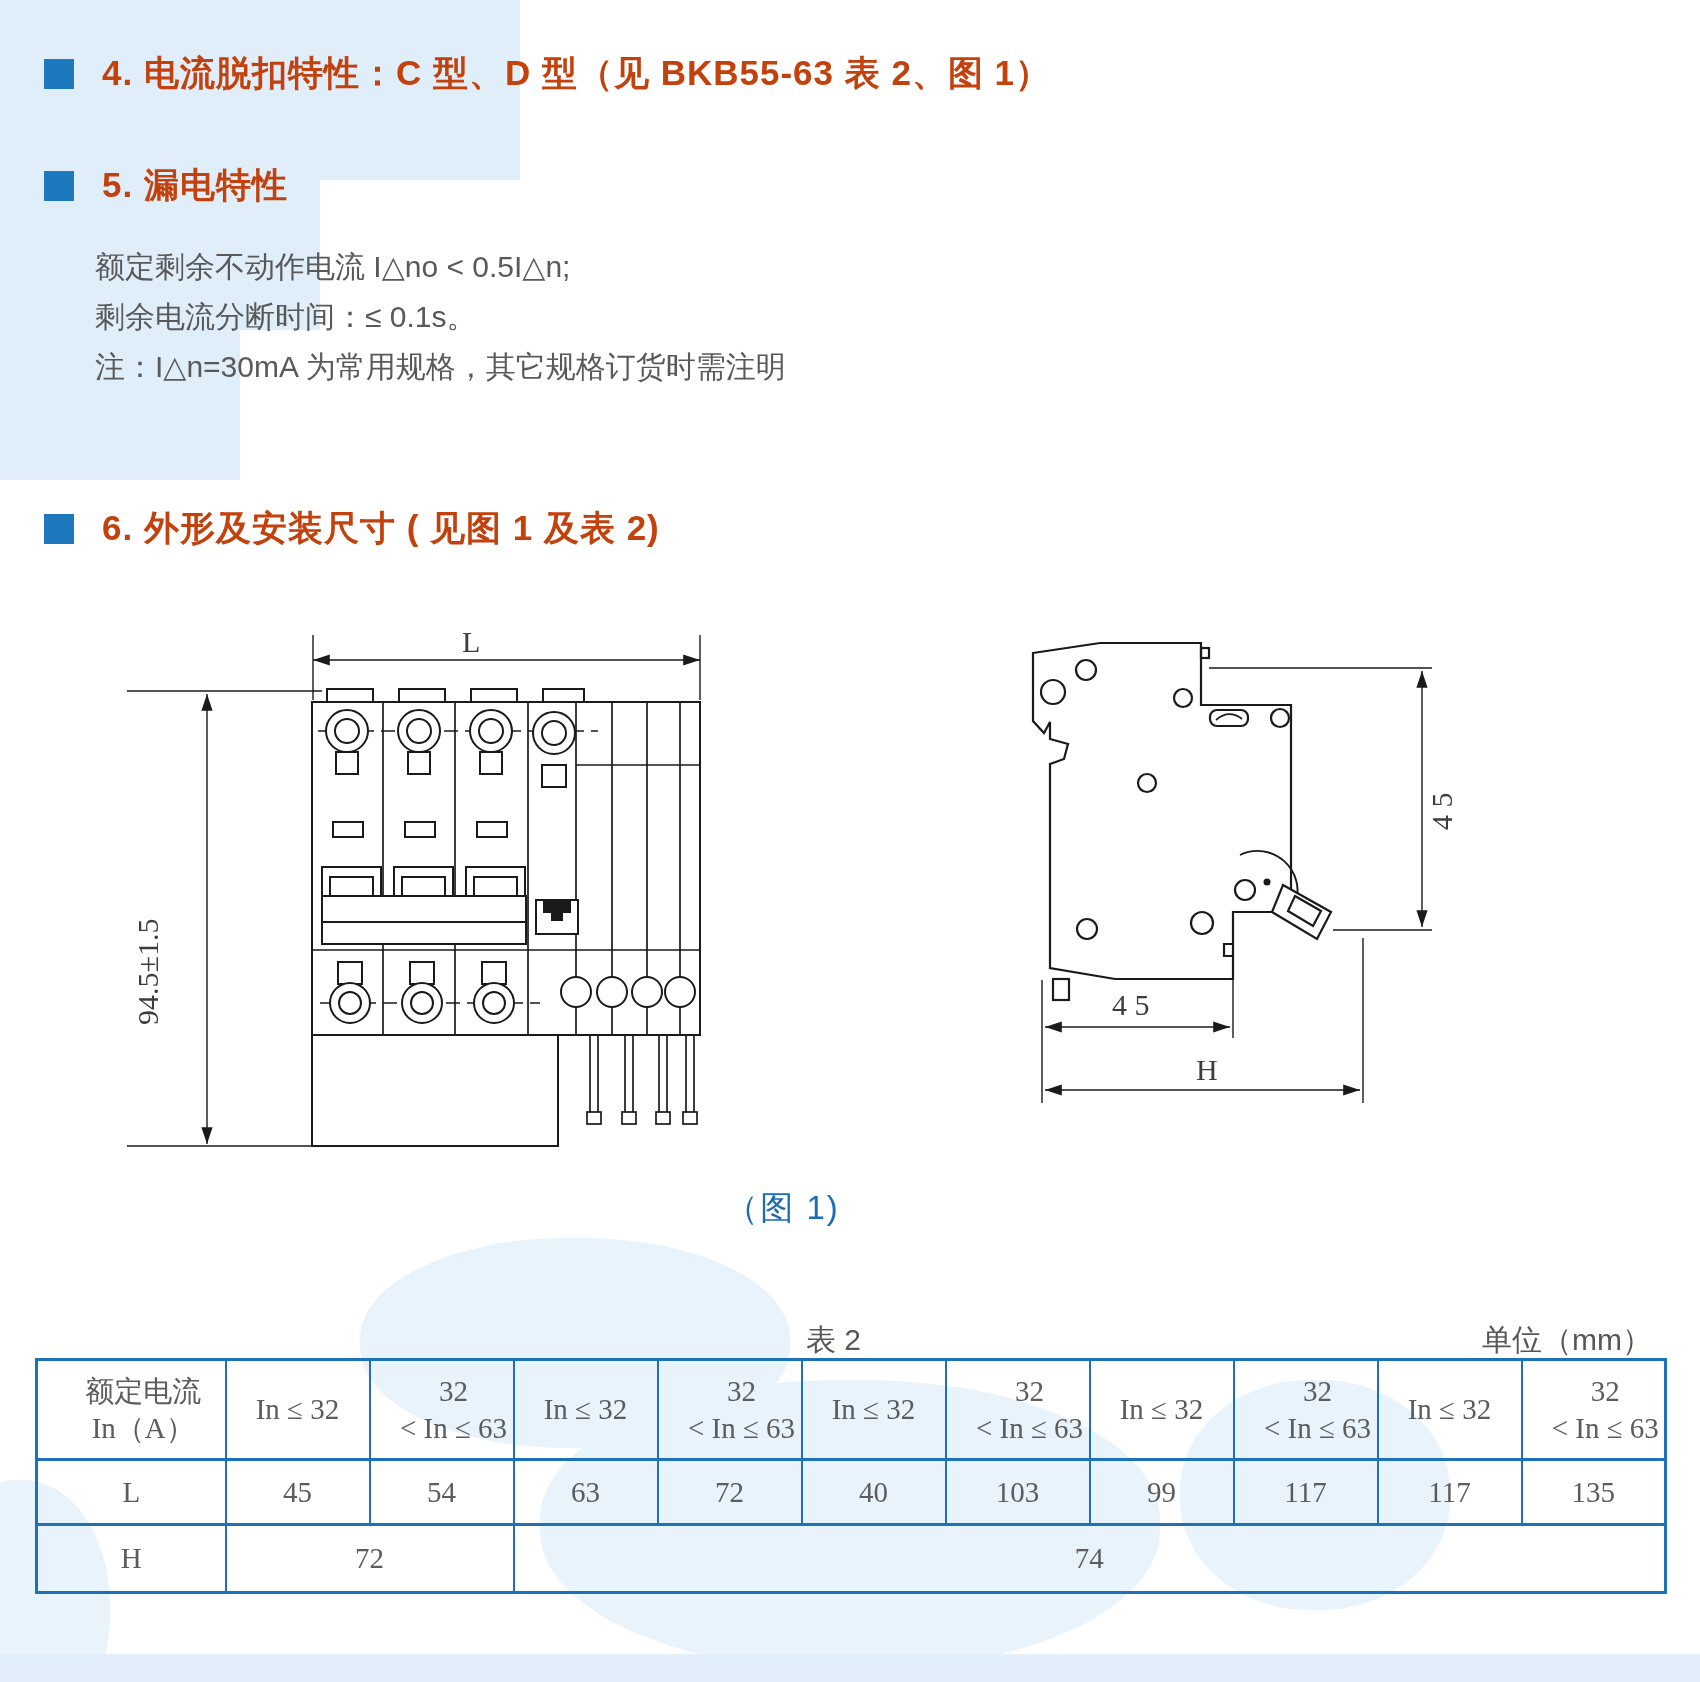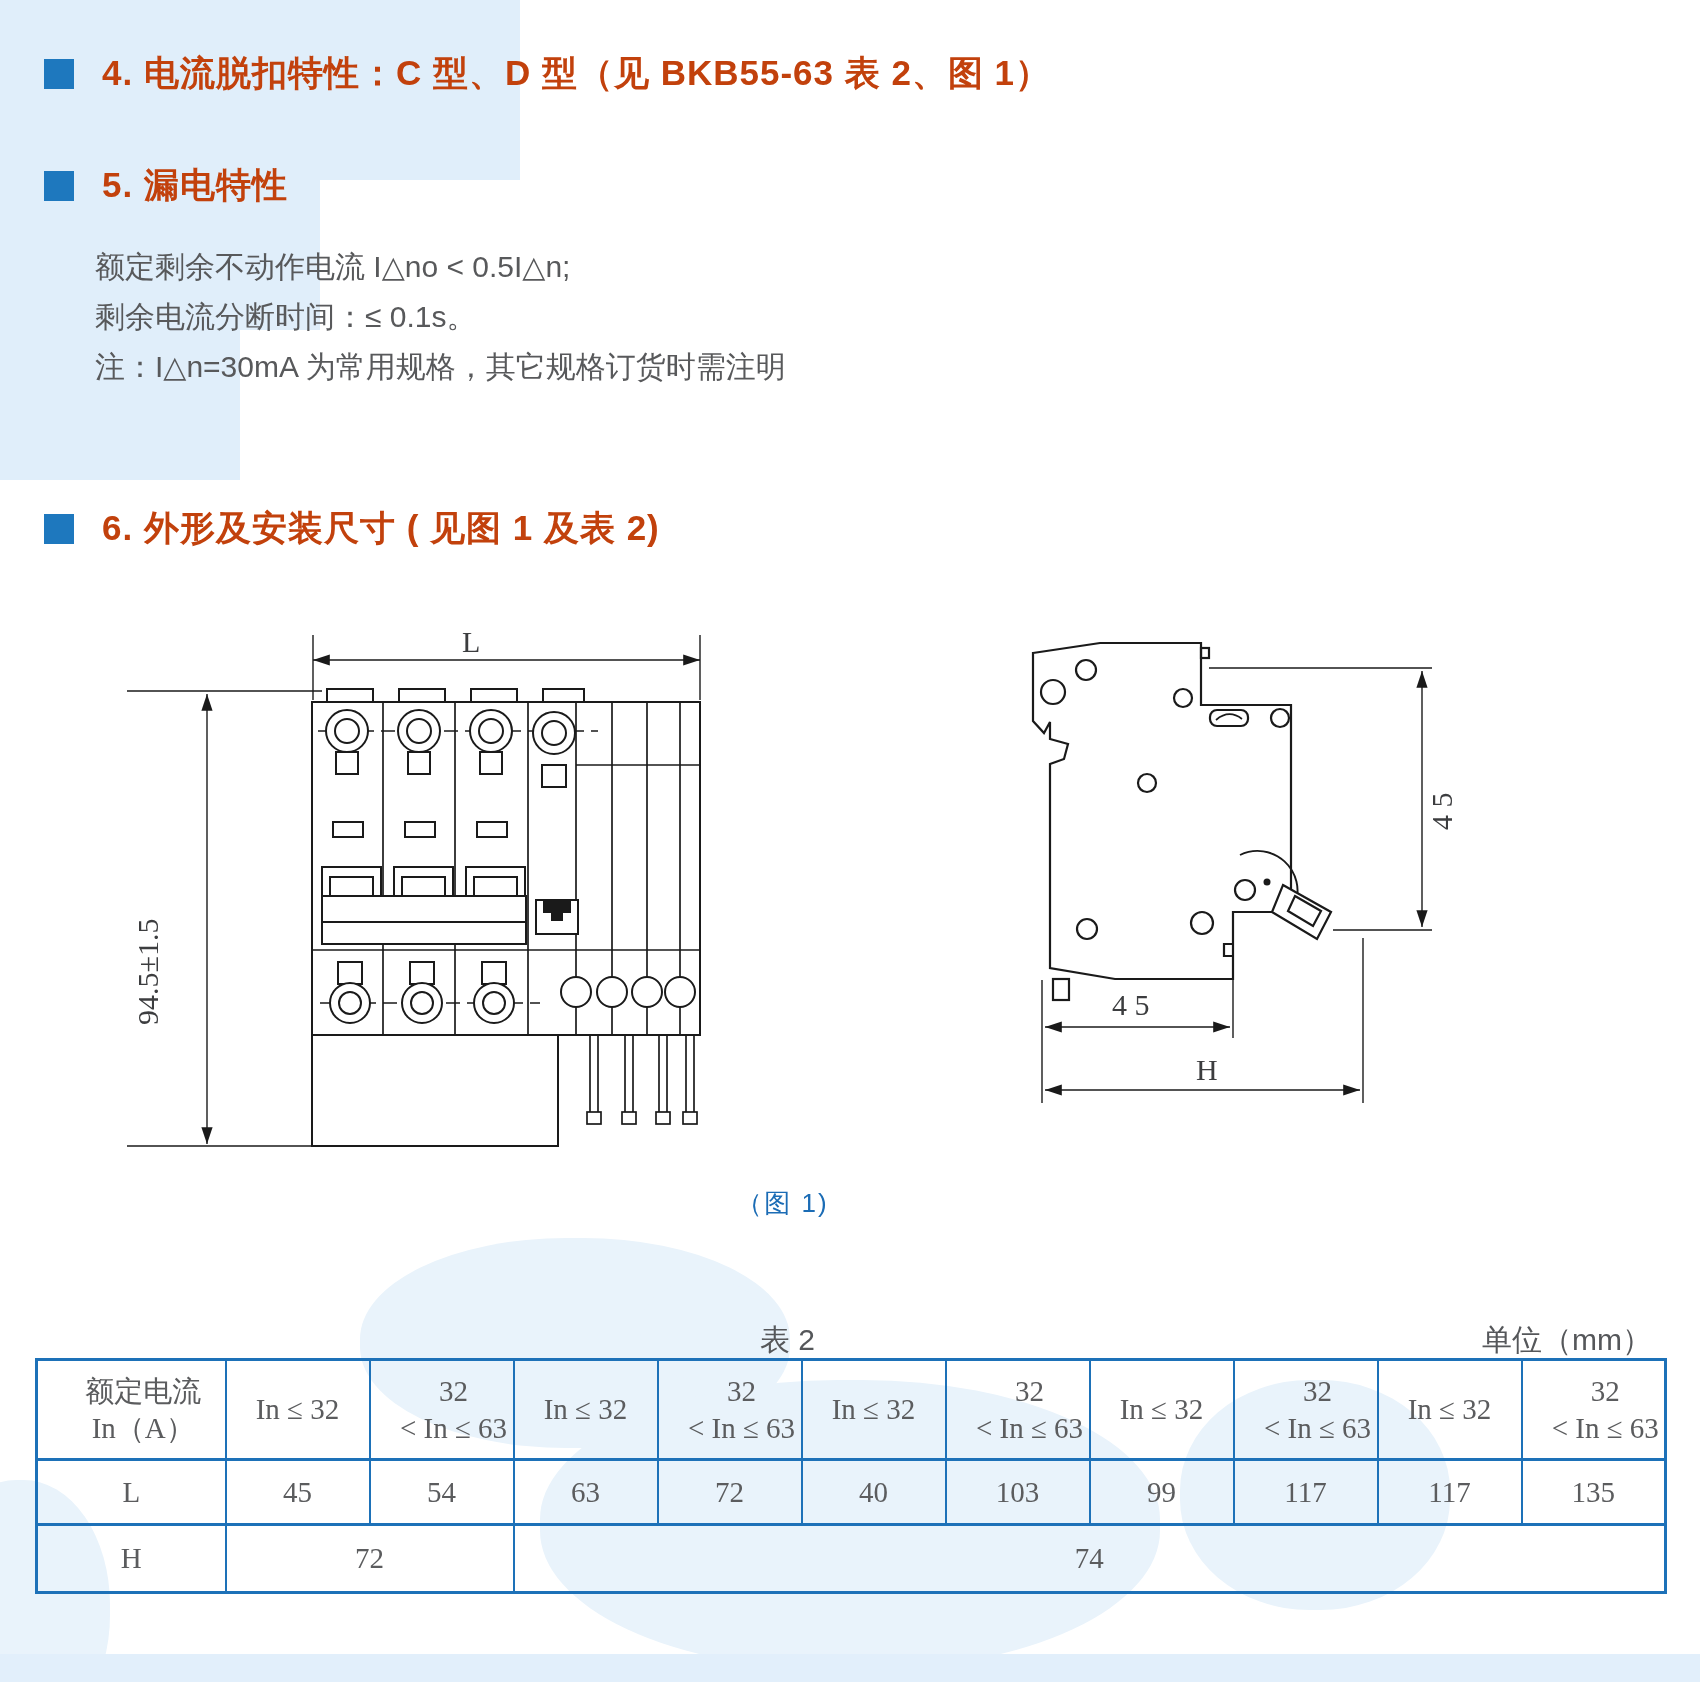--- a/index.html
+++ b/index.html
@@ -16,24 +16,24 @@
   
   .heading{position:absolute;left:44px;display:flex;align-items:center;gap:28px;z-index:1;}
   .sq{width:30px;height:30px;background:#1e78be;flex:0 0 auto;}
   .htxt{font-size:35px;font-weight:bold;color:#c2410c;letter-spacing:1px;white-space:nowrap;}
   
   .bodyblock{position:absolute;left:95px;top:242px;z-index:1;}
   .bline{font-size:30px;line-height:50px;color:#58595b;white-space:nowrap;}
   
   .figsvg{position:absolute;left:0;top:560px;z-index:1;}
   .figcap{position:absolute;left:0;top:1186px;width:1565px;text-align:center;
-          font-size:26px;color:#1b6cb5;z-index:1;letter-spacing:2px;}
+          font-size:33px;color:#1b6cb5;z-index:1;letter-spacing:2px;}
   
   .tmeta{position:absolute;top:1320px;font-size:30px;color:#55575a;z-index:1;}
-  .tcap{left:760px;}
+  .tcap{left:806px;}
   .tunit{right:48px;}
   
   .dims-table-wrap{position:absolute;left:35px;top:1358px;z-index:1;}
   table.dims{border-collapse:collapse;table-layout:fixed;width:1631px;}
   table.dims td{border:2px solid #1d71b8;text-align:center;vertical-align:middle;
       font-family:"Liberation Serif","DejaVu Serif",serif;font-size:29px;color:#5b5c5e;
       background:transparent;padding:0;}
   table.dims{border:3px solid #1d71b8;}
   td.th{background:#1d71b8;color:#ffffff;font-family:"Liberation Sans","DejaVu Sans",sans-serif;
       font-weight:bold;font-size:31px;height:65px;letter-spacing:2px;}

